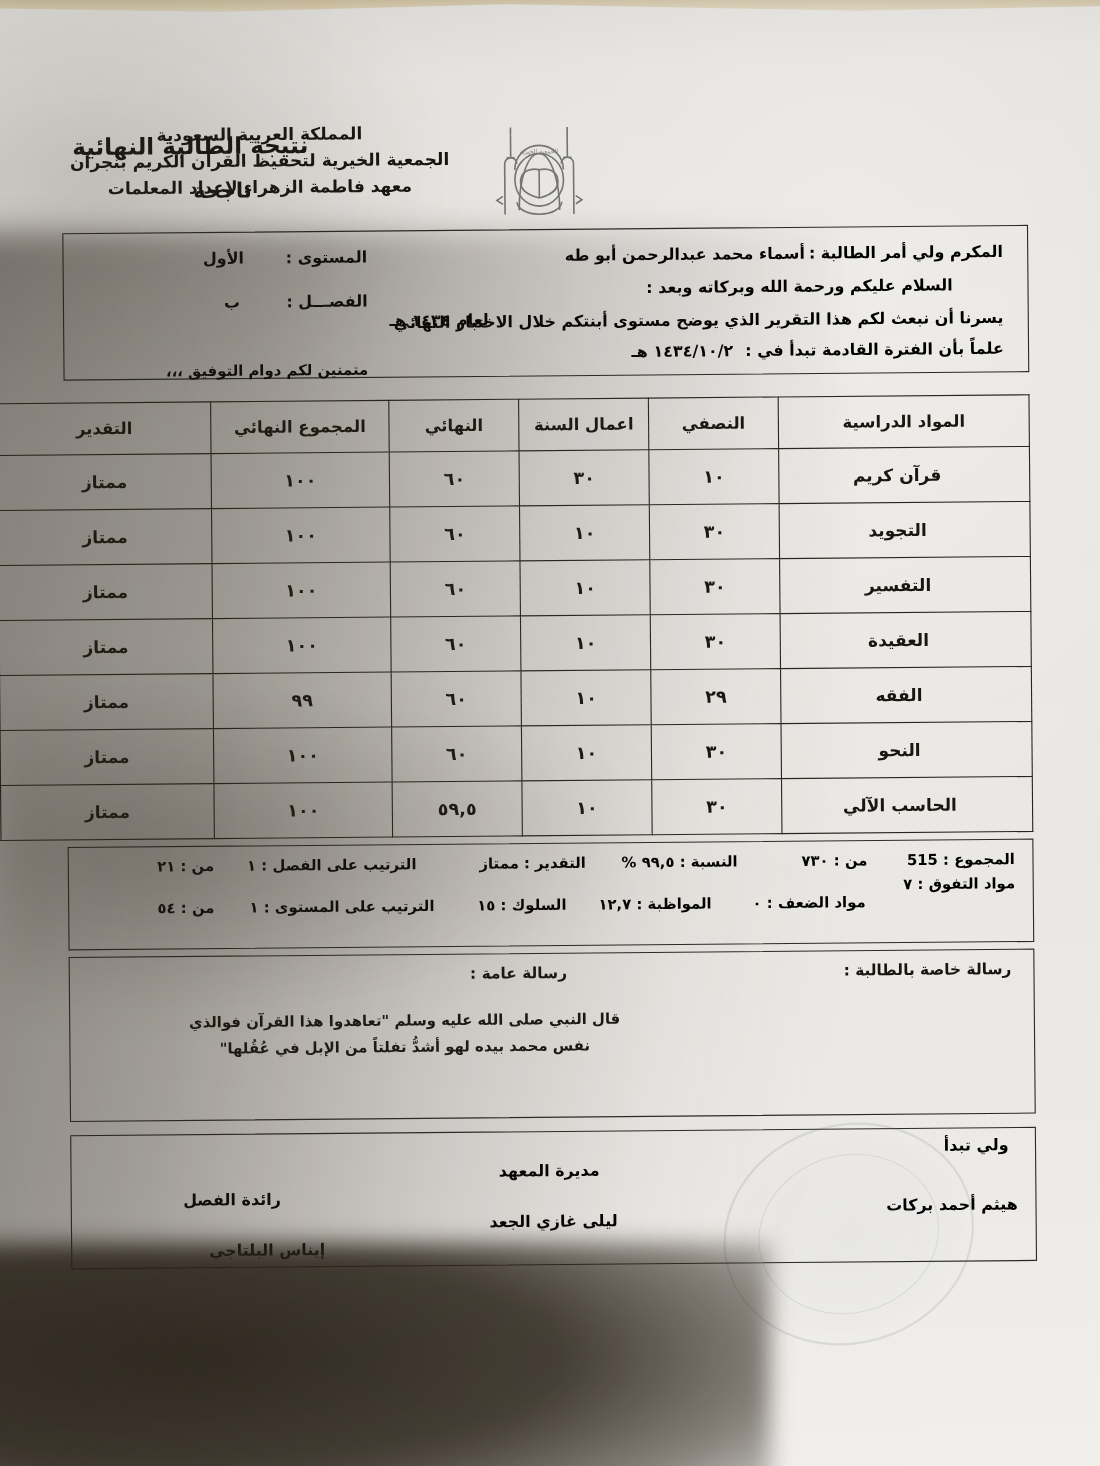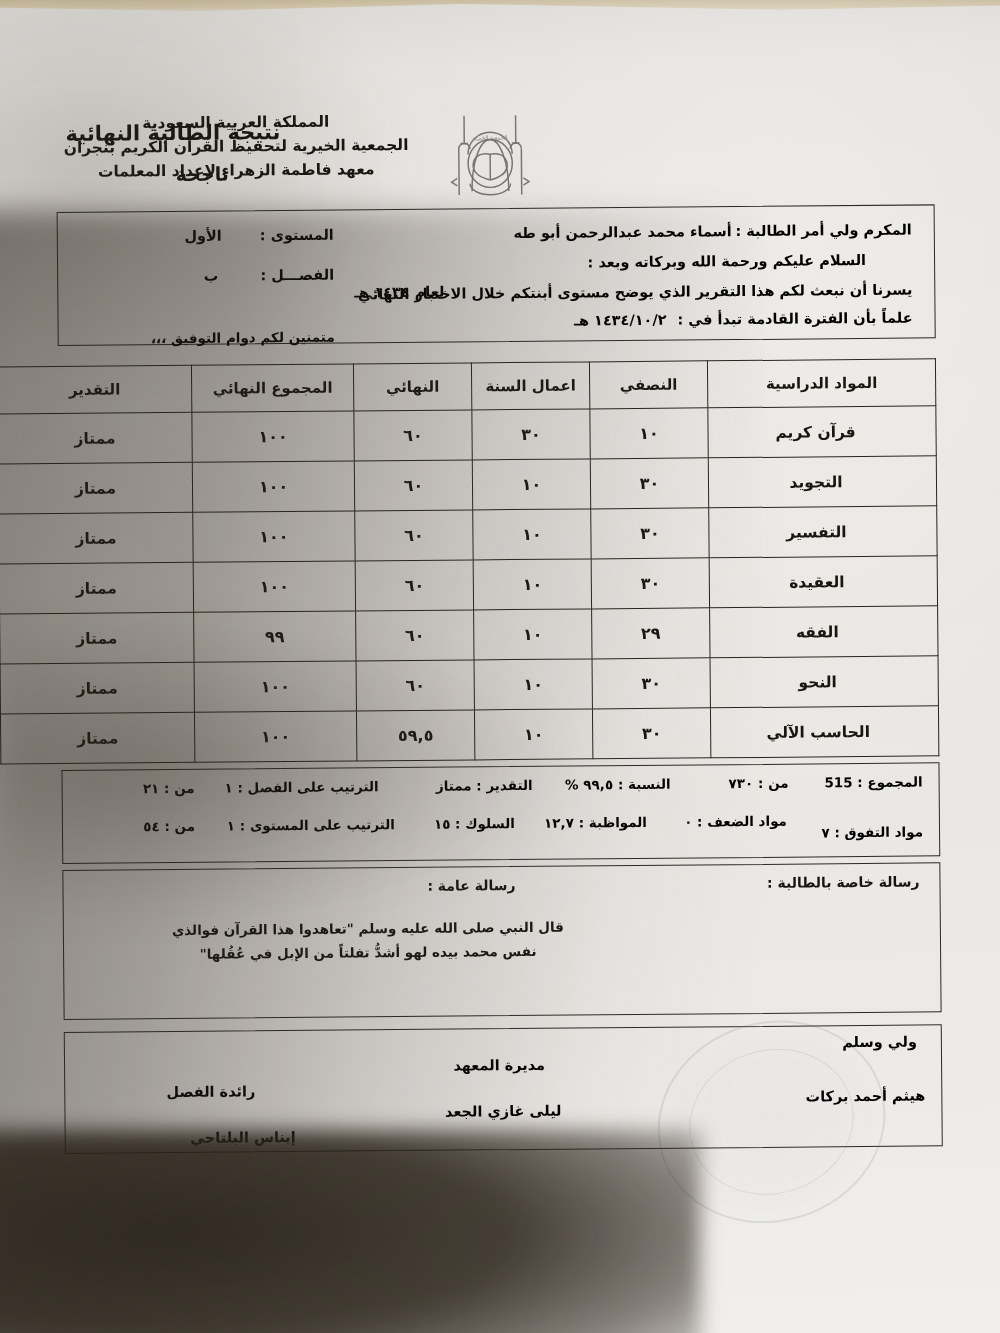--- a/index.html
+++ b/index.html
@@ -117,21 +117,21 @@
   #grades .gradecol{font-weight:700;}
 
   
   .sum{position:absolute;font-size:13.5px;font-weight:700;white-space:nowrap;}
   #s1-a{right:16px;top:10px;}
   #s1-b{right:150px;top:10px;}
   #s1-c{right:268px;top:10px;}
   #s1-d{right:406px;top:10px;}
   #s1-e{right:560px;top:10px;}
   #s1-f{right:744px;top:10px;}
-  #s2-a{right:16px;top:60px;}
+  #s2-a{right:16px;top:32px;}
   #s2-b{right:152px;top:48px;}
   #s2-c{right:292px;top:48px;}
   #s2-d{right:424px;top:48px;}
   #s2-e{right:544px;top:48px;}
   #s2-f{right:744px;top:48px;}
 
   
   #m-private{right:20px;top:10px;font-size:14px;font-weight:700;}
   #m-public{right:424px;top:10px;font-size:14px;font-weight:700;}
   #m-hadith{right:372px;top:48px;width:400px;text-align:center;font-size:13.5px;font-weight:700;line-height:1.8;}
@@ -311,21 +311,21 @@
     <span class="sum" id="s2-f">من :   ٥٤</span>
   </div>
 
   <div class="box" id="box-msg">
     <span id="m-private" class="blk" style="position:absolute">رسالة خاصة بالطالبة :</span>
     <span id="m-public" class="blk" style="position:absolute">رسالة عامة :</span>
     <div id="m-hadith" class="blk" style="position:absolute">قال النبي صلى الله عليه وسلم "تعاهدوا هذا القرآن فوالذي نفس محمد بيده لهو أشدُّ تفلتاً من الإبل في عُقُلها"</div>
   </div>
 
   <div class="box" id="box-sign">
-    <span class="sg" id="sg1-t">ولي وسلم</span>
+    <span class="sg" id="sg1-t">ولي تبدأ</span>
     <span class="sg" id="sg1-n">هيثم أحمد بركات</span>
     <span class="sg" id="sg2-t">مديرة المعهد</span>
     <span class="sg" id="sg2-n">ليلى غازي الجعد</span>
     <span class="sg" id="sg3-t">رائدة الفصل</span>
     <span class="sg" id="sg3-n">إيناس البلتاجي</span>
   </div>
 
   <div id="stamp"></div>
 </div>
 

